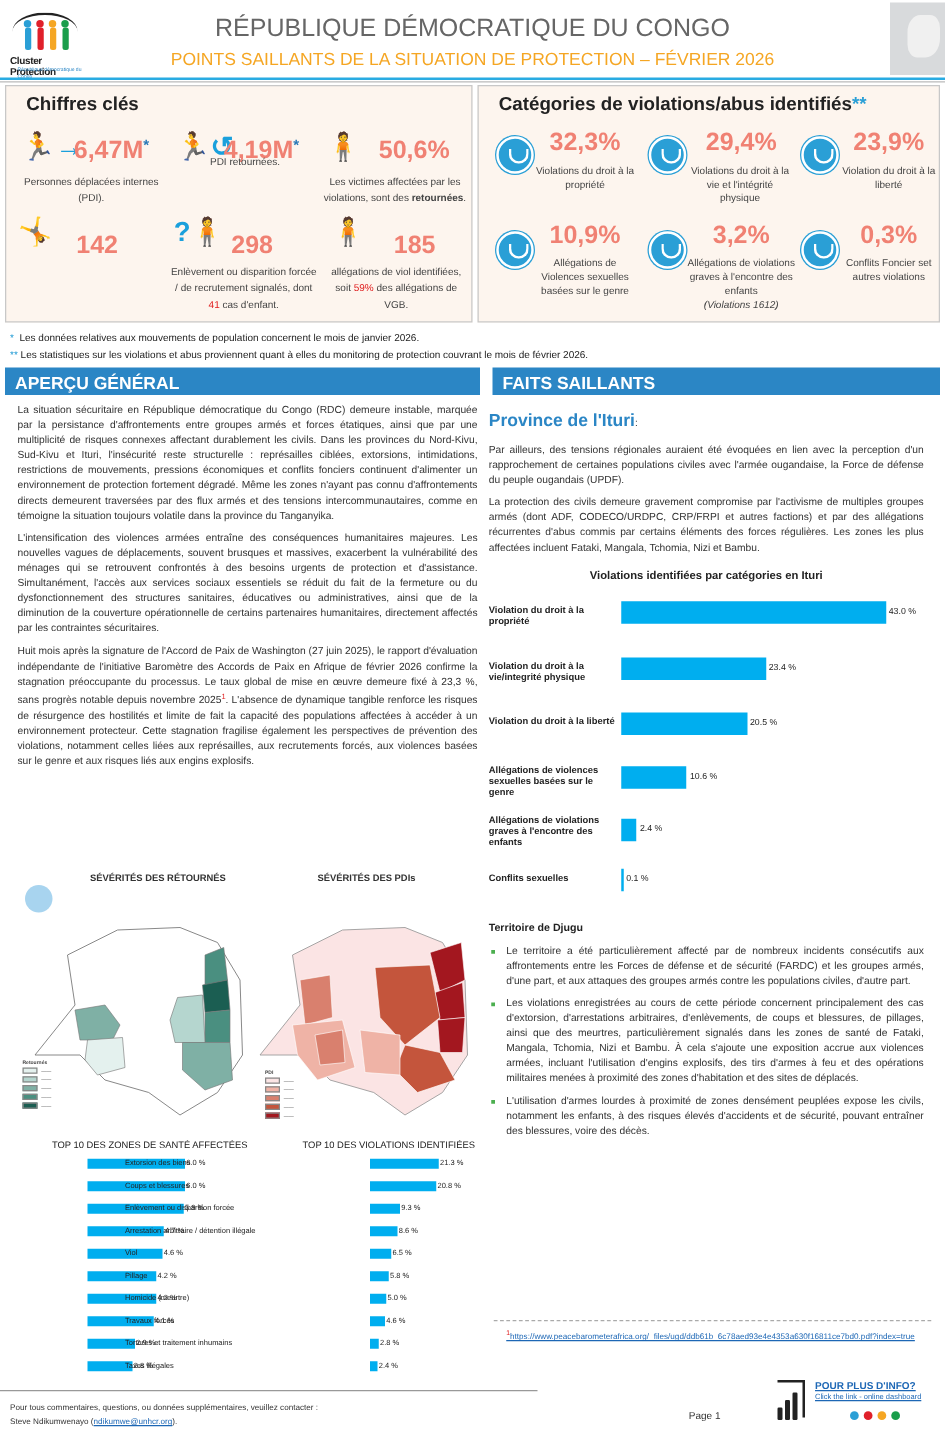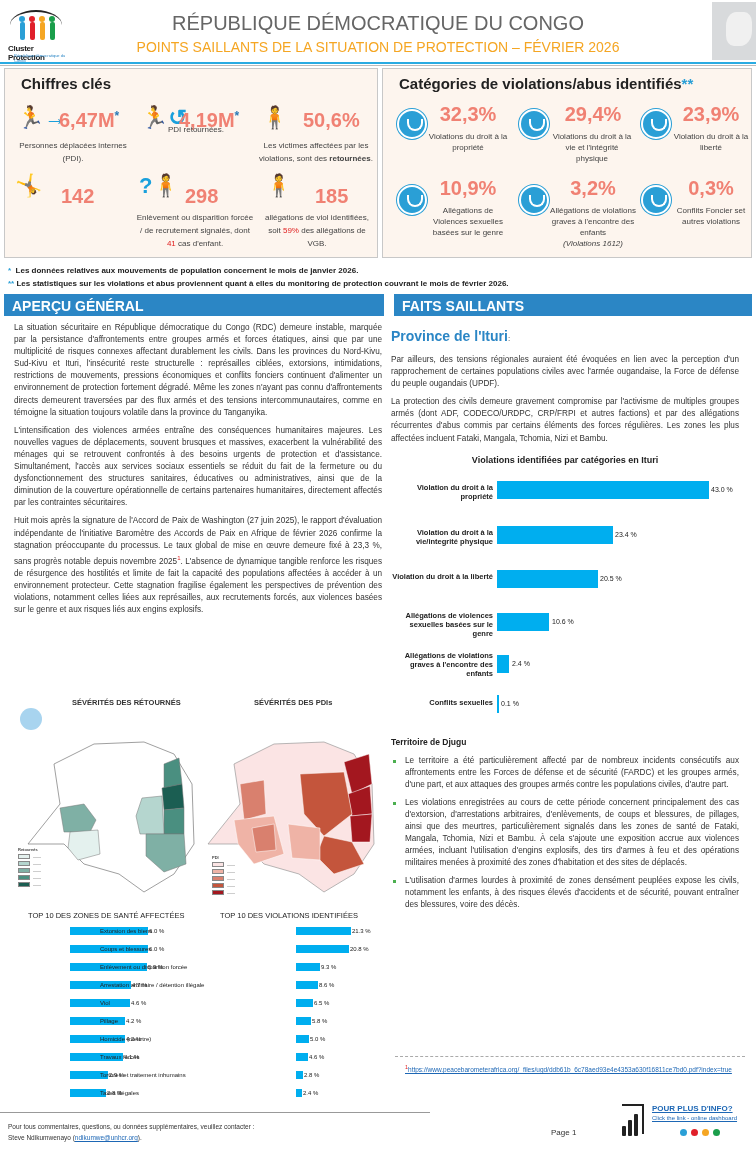--- a/index.html
+++ b/index.html
@@ -22,43 +22,43 @@
 .kf{position:absolute;text-align:center}
 .kf .num{font-size:20px;font-weight:bold;color:#f08173;position:absolute;white-space:nowrap}
 .kf .num sup{font-size:12px;color:#2a7ab7;vertical-align:top}
 .kf .lbl{position:absolute;font-size:8px;line-height:13px;color:#444;text-align:center}
 .ico{position:absolute;color:#1aa0dc;font-size:22px;font-weight:bold}
 .red{color:#e02020}
 .circ{position:absolute;width:30px;height:30px;border-radius:50%;background:#2a9fd6;border:2px solid #fff;box-shadow:0 0 0 1px #2a9fd6}
 .circ::after{content:"";position:absolute;left:8px;top:8px;width:12px;height:10px;border:2px solid #fff;border-top:none;border-radius:0 0 8px 8px}
 .vnum{position:absolute;font-size:20px;font-weight:bold;color:#f08173;text-align:center}
 .vlbl{position:absolute;font-size:8px;line-height:11px;color:#444;text-align:center}
-.note{position:absolute;left:8px;font-size:8px;font-weight:bold;color:#222}
+.note{position:absolute;left:8px;font-size:8px;font-weight:normal;color:#222}
 .note .ast{color:#2a9fd6}
 .secbar{position:absolute;height:22px;background:#2b86c5;color:#fff;font-size:14px;font-weight:bold;padding:4px 8px}
 .body p{font-size:8.2px;line-height:12.1px;text-align:justify;color:#333;margin-bottom:6px}
 .col-l{position:absolute;left:14px;top:322px;width:368px}
 .col-r{position:absolute;left:391px;top:322px;width:348px}
 .prov{font-size:14px;font-weight:bold;color:#2b86c5;margin:6px 0 10px}
 .prov span{font-size:8px;color:#333;font-weight:normal}
 .ctitle{text-align:center;font-size:9px;font-weight:bold;color:#222;margin:2px 0 8px}
 .hbar{position:relative;height:36px}
-.hbar .lab{position:absolute;left:0;width:102px;text-align:right;font-size:7.5px;line-height:9px;color:#222;font-weight:600}
+.hbar .lab{position:absolute;left:0;width:102px;text-align:left;font-size:7.5px;line-height:9px;color:#222;font-weight:600}
 .hbar .bar{position:absolute;left:106px;height:18px;background:#00aeef}
 .hbar .val{position:absolute;font-size:7px;color:#222}
 .djugu{font-size:8.5px;font-weight:bold;color:#222;margin:14px 0 8px}
 ul.bul{list-style:none}
 ul.bul li{position:relative;padding-left:14px;font-size:8.2px;line-height:12px;text-align:justify;margin-bottom:6px;color:#333}
 ul.bul li::before{content:"";position:absolute;left:2px;top:5px;width:3px;height:3px;background:#4caf50}
 .maps{position:absolute;left:14px;top:696px;width:370px;height:210px}
 .maptitle{position:absolute;font-size:7.5px;color:#333;font-weight:bold}
 .leg{position:absolute;font-size:4px;color:#444}
 .leg div{display:flex;align-items:center;gap:3px;height:7px}
 .leg i{display:inline-block;width:12px;height:5px;border:1px solid #888}
-.minibar-title{position:absolute;font-size:7.5px;color:#222;text-align:left}
+.minibar-title{position:absolute;font-size:7.5px;color:#222;text-align:right}
 .mb{position:absolute;font-size:6px;color:#222}
 .mb .r{position:absolute;height:10px;display:flex;align-items:center}
 .mb .r .l{width:0;position:absolute;text-align:right;white-space:nowrap}
 .mb .r .b{position:absolute;height:8px;background:#00aeef;top:1px}
 .mb .r .v{position:absolute;white-space:nowrap}
 .foot-rule{position:absolute;left:0;top:1112px;width:430px;height:1px;background:#999}
 .foot-rule2{position:absolute;left:395px;top:1056px;width:350px;height:0;border-top:1px dashed #aaa}
 .fn{position:absolute;left:405px;top:1062px;width:340px;font-size:6.5px;line-height:11px;color:#1d67b5;text-decoration:underline;word-break:break-all}
 .fn sup{color:#e02020;text-decoration:none}
 .contact{position:absolute;left:8px;top:1121px;font-size:6.5px;line-height:11px;color:#333}

